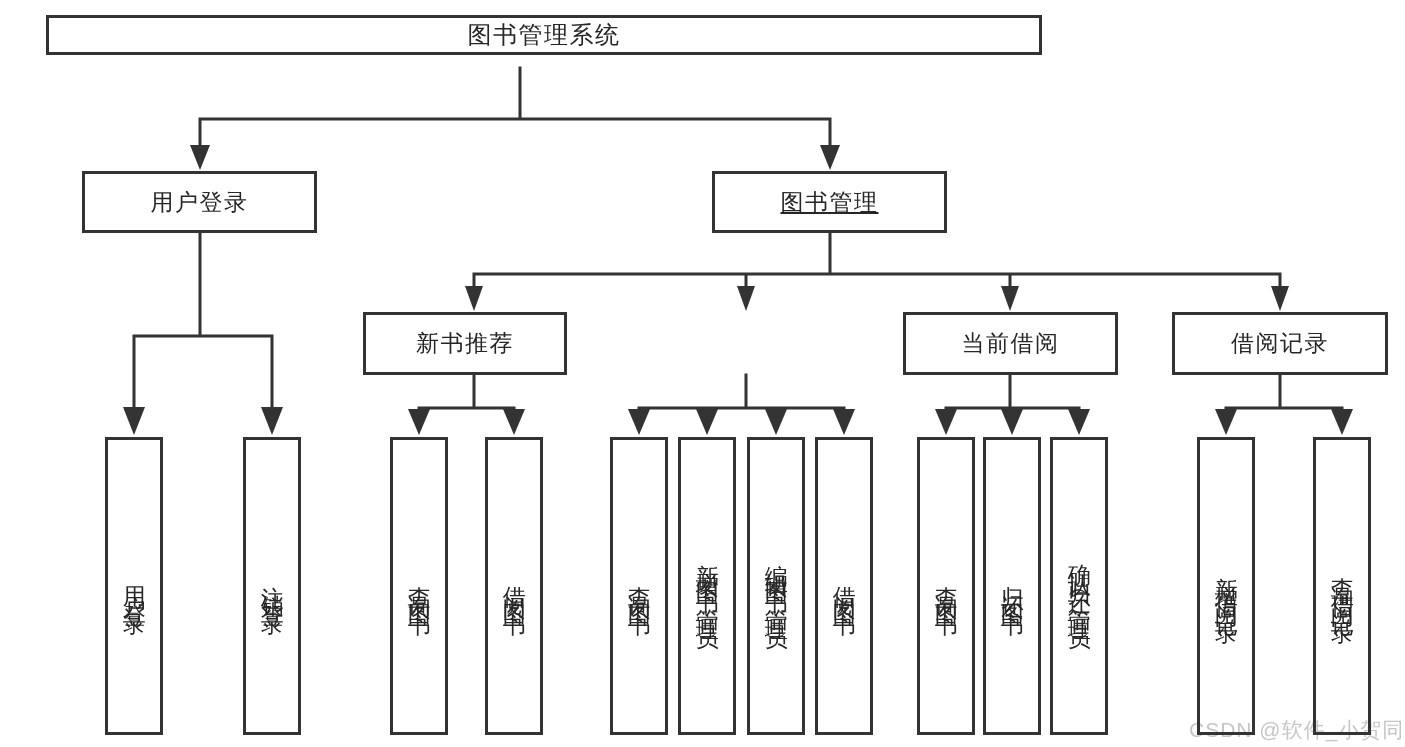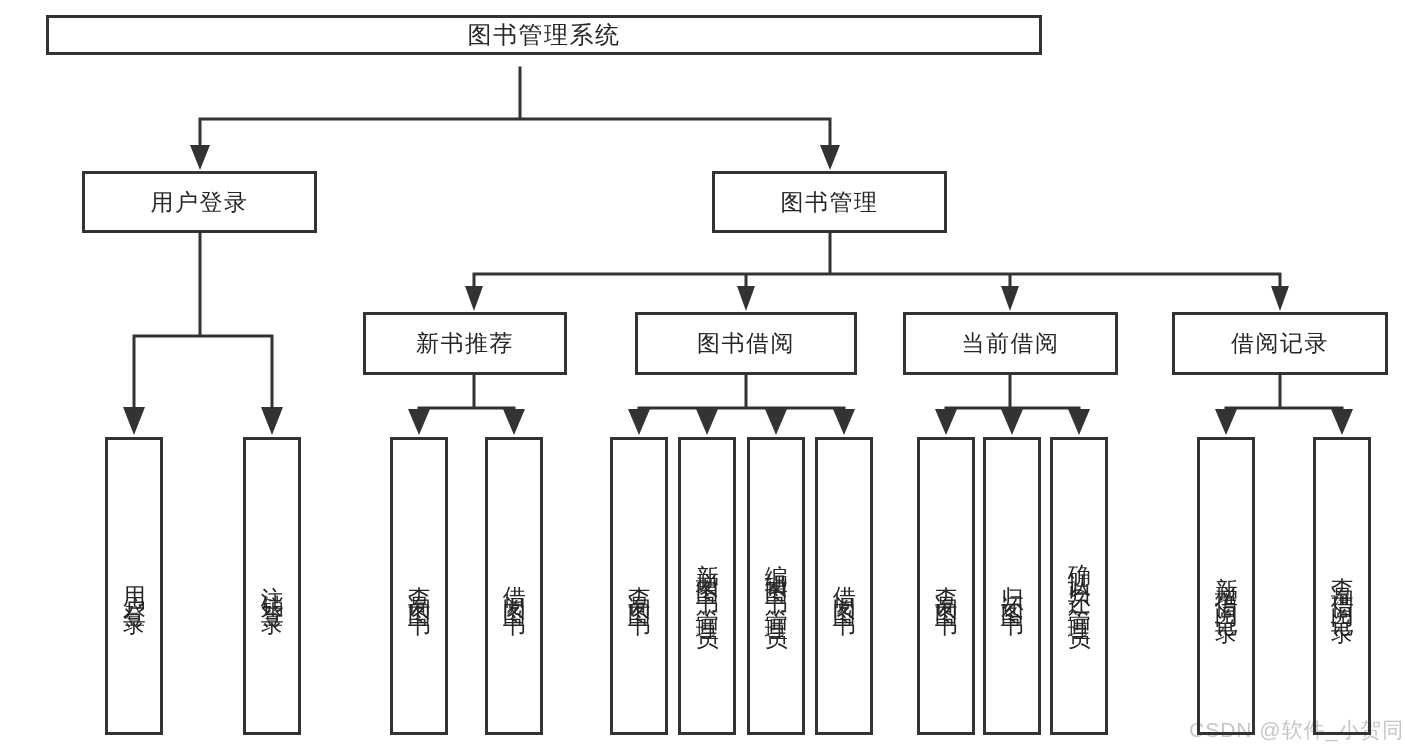--- a/index.html
+++ b/index.html
@@ -30,21 +30,21 @@
     writing-mode:vertical-rl;
     text-orientation:mixed;
     font-size:23px;
     letter-spacing:9px;
     line-height:1.1;
     white-space:nowrap;
   }
   
   .root{left:22px;top:15px;width:996px;height:40px;margin-left:24px;}
   .n-user-login{left:82px;top:171px;width:235px;height:62px;}
-  .n-book-mgmt{left:712px;top:171px;width:235px;height:62px;}
+  .n-book-mgmt{left:712px;top:171px;width:235px;height:62px;text-decoration:underline;}
   .n-new-books{left:363px;top:312px;width:204px;height:63px;}
   .n-book-borrow{left:635px;top:312px;width:222px;height:63px;}
   .n-current-borrow{left:903px;top:312px;width:215px;height:63px;}
   .n-borrow-records{left:1172px;top:312px;width:216px;height:63px;}
   .leaf{top:437px;width:58px;height:298px;}
   .l1{left:105px;}  .l2{left:243px;}
   .l3{left:390px;}  .l4{left:485px;}
   .l5{left:610px;}  .l6{left:678px;} .l7{left:747px;} .l8{left:815px;}
   .l9{left:917px;}  .l10{left:983px;} .l11{left:1050px;}
   .l12{left:1197px;} .l13{left:1313px;}
@@ -122,23 +122,20 @@
   <div class="node h n-user-login">
     <span class="label">用户登录</span>
   </div>
   <div class="node h n-book-mgmt">
     <span class="label">图书管理</span>
   </div>
 
   <div class="node h n-new-books">
     <span class="label">新书推荐</span>
   </div>
-  <div class="node h n-book-borrow">
-    <span class="label">图书借阅</span>
-  </div>
   <div class="node h n-current-borrow">
     <span class="label">当前借阅</span>
   </div>
   <div class="node h n-borrow-records">
     <span class="label">借阅记录</span>
   </div>
 
   <div class="node v leaf l1">
     <span class="label">用户登录</span>
   </div>

